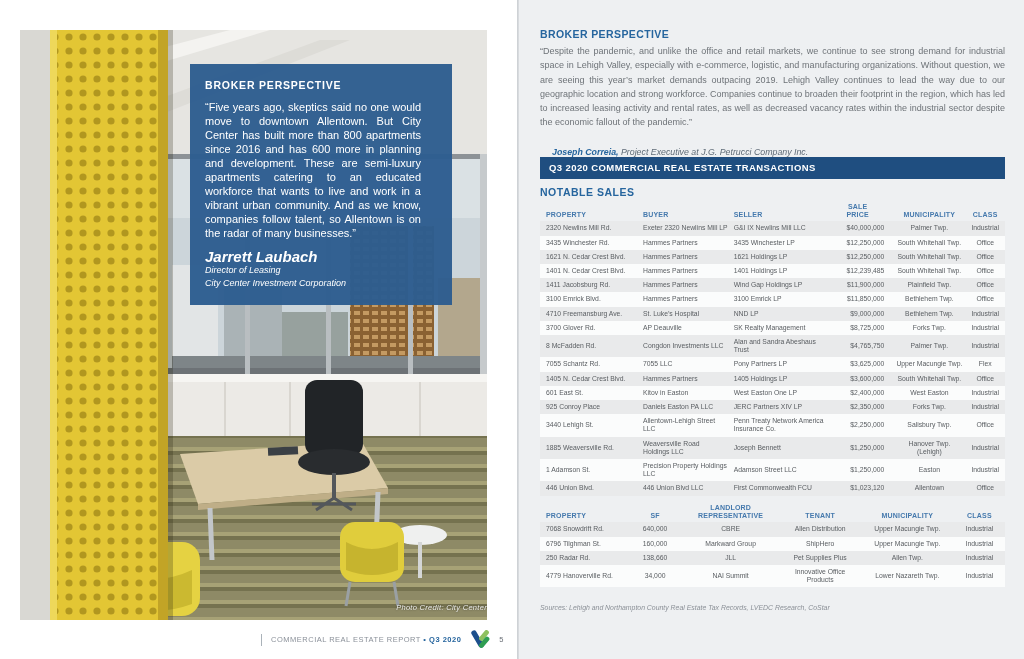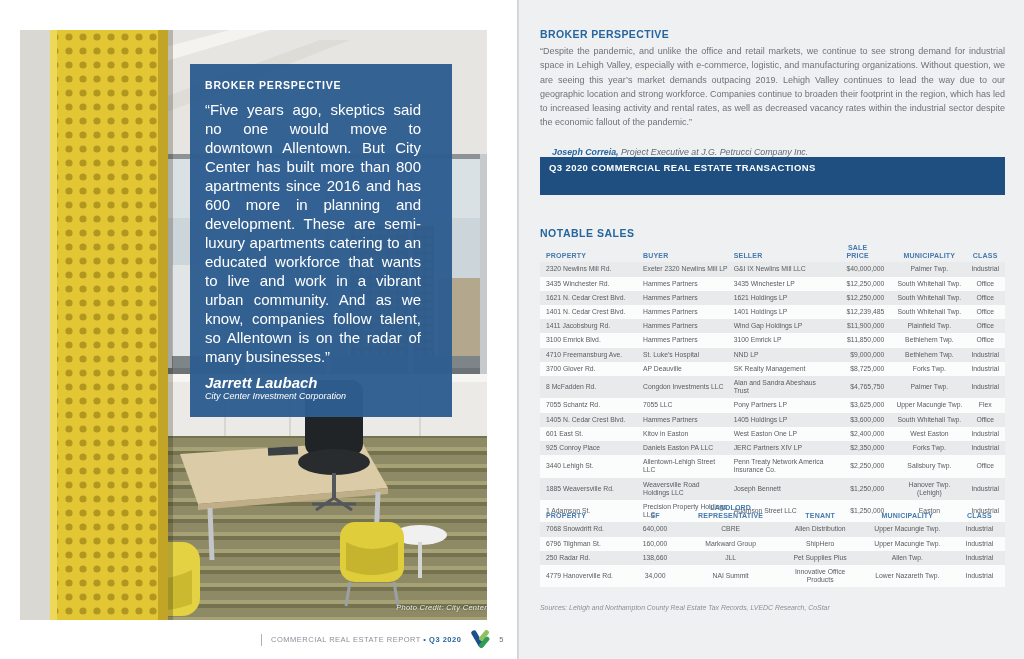--- a/index.html
+++ b/index.html
@@ -16,36 +16,36 @@
   
   .photo{position:absolute;left:20px;top:30px;width:467px;height:591px;overflow:hidden;background:#cfd5d8;}
   .photo-art{position:absolute;left:0;top:0;width:100%;height:100%;}
   .photo-credit{position:absolute;right:0;bottom:9px;color:#f2f2ee;font-size:7.5px;font-style:italic;
                 letter-spacing:.3px;text-shadow:0 0 2px rgba(0,0,0,.6);}
 
   
   .quote-box{position:absolute;left:170px;top:34px;width:262px;padding:15px 15px 14px 15px;
              background:rgba(45,93,143,.97);color:#fff;}
   .qb-title{font-size:10.5px;font-weight:bold;letter-spacing:.8px;margin-bottom:9px;}
-  .qb-quote{margin:0 16px 10px 0;font-size:15px;line-height:19px;text-align:justify;}
+  .qb-quote{margin:0 16px 10px 0;font-size:11px;line-height:14px;text-align:justify;}
   .qb-author{font-size:15px;font-weight:bold;font-style:italic;line-height:13.5px;}
   .qb-role{font-size:9px;font-style:italic;line-height:13.5px;}
 
   
   .rp-content{position:absolute;left:21px;top:0;width:465px;height:620px;}
   .rp-h2{position:absolute;top:28px;left:0;margin:0;font-size:10.5px;font-weight:bold;
          color:#26659e;letter-spacing:.4px;}
   .rp-quote{position:absolute;top:44px;left:0;width:465px;margin:0;font-size:9px;line-height:14.3px;
             color:#6e7378;text-align:justify;}
   .rp-attr{position:absolute;top:135px;left:0;margin:12px;font-size:8.8px;font-style:italic;color:#5f6b77;}
   .attr-name{font-weight:bold;color:#26659e;}
-  .band{position:absolute;top:157px;left:0;width:465px;height:38px;background:#1f4e80;color:#ffffff;
+  .band{position:absolute;top:157px;left:0;width:465px;height:22px;background:#1f4e80;color:#ffffff;
         font-size:9.5px;font-weight:bold;letter-spacing:.4px;line-height:22px;padding-left:9px;}
   .tbl-section{position:absolute;left:0;width:465px;}
-  .sales{top:186px;margin-top:41px;}
+  .sales{top:186px;}
   .leases{top:503px;}
   .tbl-title{margin:0 0 4px 0;font-size:10.5px;font-weight:bold;color:#26659e;letter-spacing:.5px;}
   .thead .td{color:#4579ad;font-weight:bold;font-size:7px;letter-spacing:.2px;white-space:pre-line;
              padding-top:1px;padding-bottom:2px;}
   .thead .tr{align-items:flex-end;}
   .tr{display:flex;align-items:center;min-height:14px;}
   .tr.odd{background:#e9eaeb;}
   .tr.even{background:#fbfcfc;}
   .thead .tr{background:transparent;min-height:0;}
   .td{padding:3px 3px;font-size:6.8px;line-height:8.2px;color:#595d61;}
@@ -162,20 +162,21 @@
           <rect x="138" y="0" width="10" height="591" fill="#c2a426"></rect>
           <rect x="30" y="0" width="7" height="591" fill="#eed85a"></rect>
           <rect x="148" y="0" width="5" height="591" fill="rgba(40,35,10,0.25)"></rect>
         </g>
       </svg>
 
       <div class="quote-box">
         <div class="qb-title">BROKER PERSPECTIVE</div>
         <p class="qb-quote">“Five years ago, skeptics said no one would move to downtown Allentown. But City Center has built more than 800 apartments since 2016 and has 600 more in planning and development. These are semi-luxury apartments catering to an educated workforce that wants to live and work in a vibrant urban community. And as we know, companies follow talent, so Allentown is on the radar of many businesses.”</p>
         <div class="qb-author">Jarrett Laubach</div>
+        <div class="qb-role">Director of Leasing</div>
         <div class="qb-role">City Center Investment Corporation</div>
       </div>
 
       <div class="photo-credit">Photo Credit: City Center</div>
     </div>
 
     <footer class="footer footer-left">
       <span class="f-rule"></span>
       <span class="f-text">
         <span>COMMERCIAL REAL ESTATE REPORT</span>

